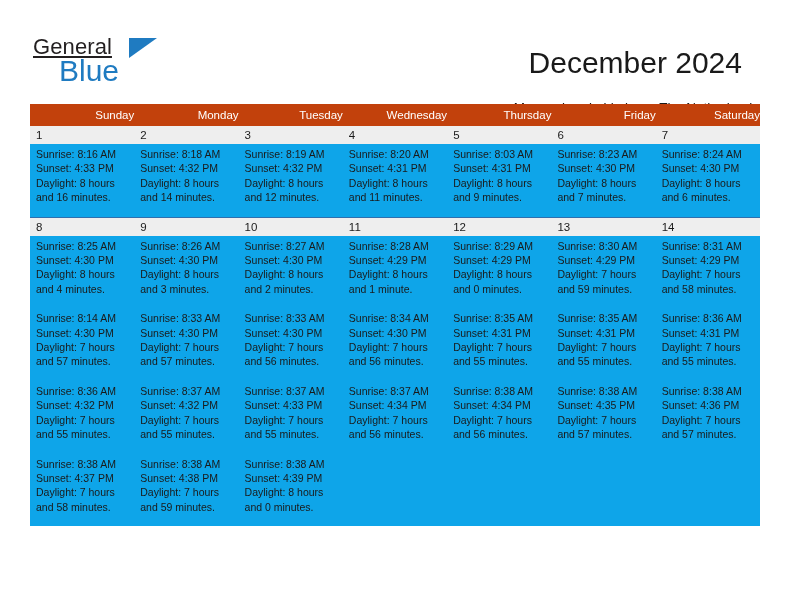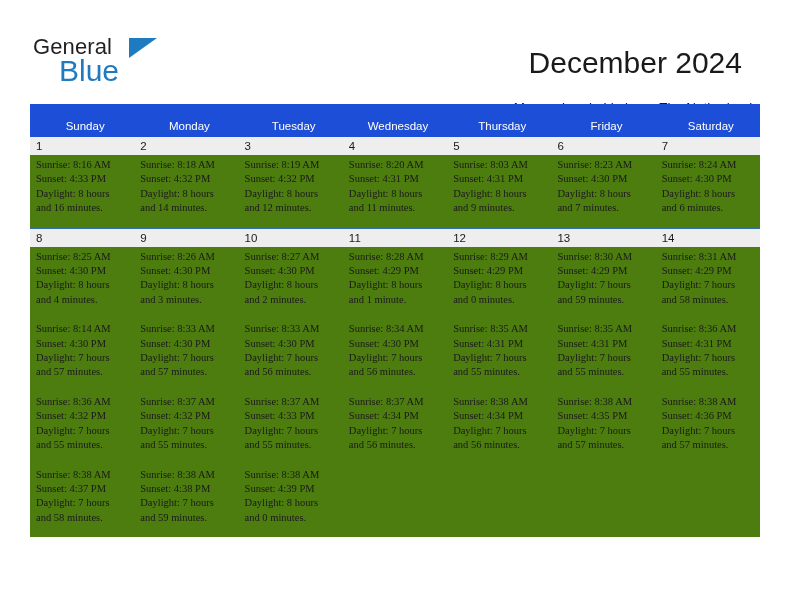--- a/index.html
+++ b/index.html
@@ -37,20 +37,21 @@
     height: 50px;
   }
   .logo-general {
     position: absolute;
     left: 0;
     top: 0;
     font-size: 22px;
     letter-spacing: 0.1px;
     color: #231f20;
     font-family: "Liberation Sans", sans-serif;
+    text-decoration: underline;
   }
   .logo-blue {
     position: absolute;
     left: 26px;
     top: 20px;
     font-size: 30px;
     color: #1f7bc1;
     font-family: "Liberation Sans", sans-serif;
   }
   .logo-tri {
@@ -90,26 +91,26 @@
     left: 30px;
     top: 104px;
     width: 730px;
   }
   .cal-table {
     width: 730px;
     border-collapse: collapse;
     table-layout: fixed;
   }
   .cal-table th {
-    background: #1d4ed8;
+    background: #c2410c;
     color: #ffffff;
     font-size: 11.5px;
     font-weight: normal;
-    text-align: center;
-    padding: 16px 0 5px 6px;
+    text-align: right;
+    padding: 5px 0 5px 6px;
     height: 12px;
     font-family: "Liberation Sans", sans-serif;
   }
   .daynum-row td {
     background: #eeeeee;
     font-size: 11.5px;
     color: #1a1a1a;
     padding: 3px 0 3px 6px;
     border-top: 1.6px solid #2f6fae;
     font-family: "Liberation Sans", sans-serif;
@@ -120,22 +121,22 @@
   .daynum-row td.empty {
     background: #ffffff;
     border-top: 1.6px solid #2f6fae;
   }
   .info-row td {
     vertical-align: top;
     padding: 3px 4px 12px 6px;
     font-size: 10.5px;
     line-height: 14.4px;
     color: #1a1a1a;
-    background: #4d7c0f;
-    font-family: Liberation Serif, serif;
+    background: #0ea5e9;
+    font-family: Liberation Sans, sans-serif;
   }
   .info-row td .line {
     display: block;
     white-space: nowrap;
   }
 </style>
 </head>
 <body>
 
 <div class="page">

